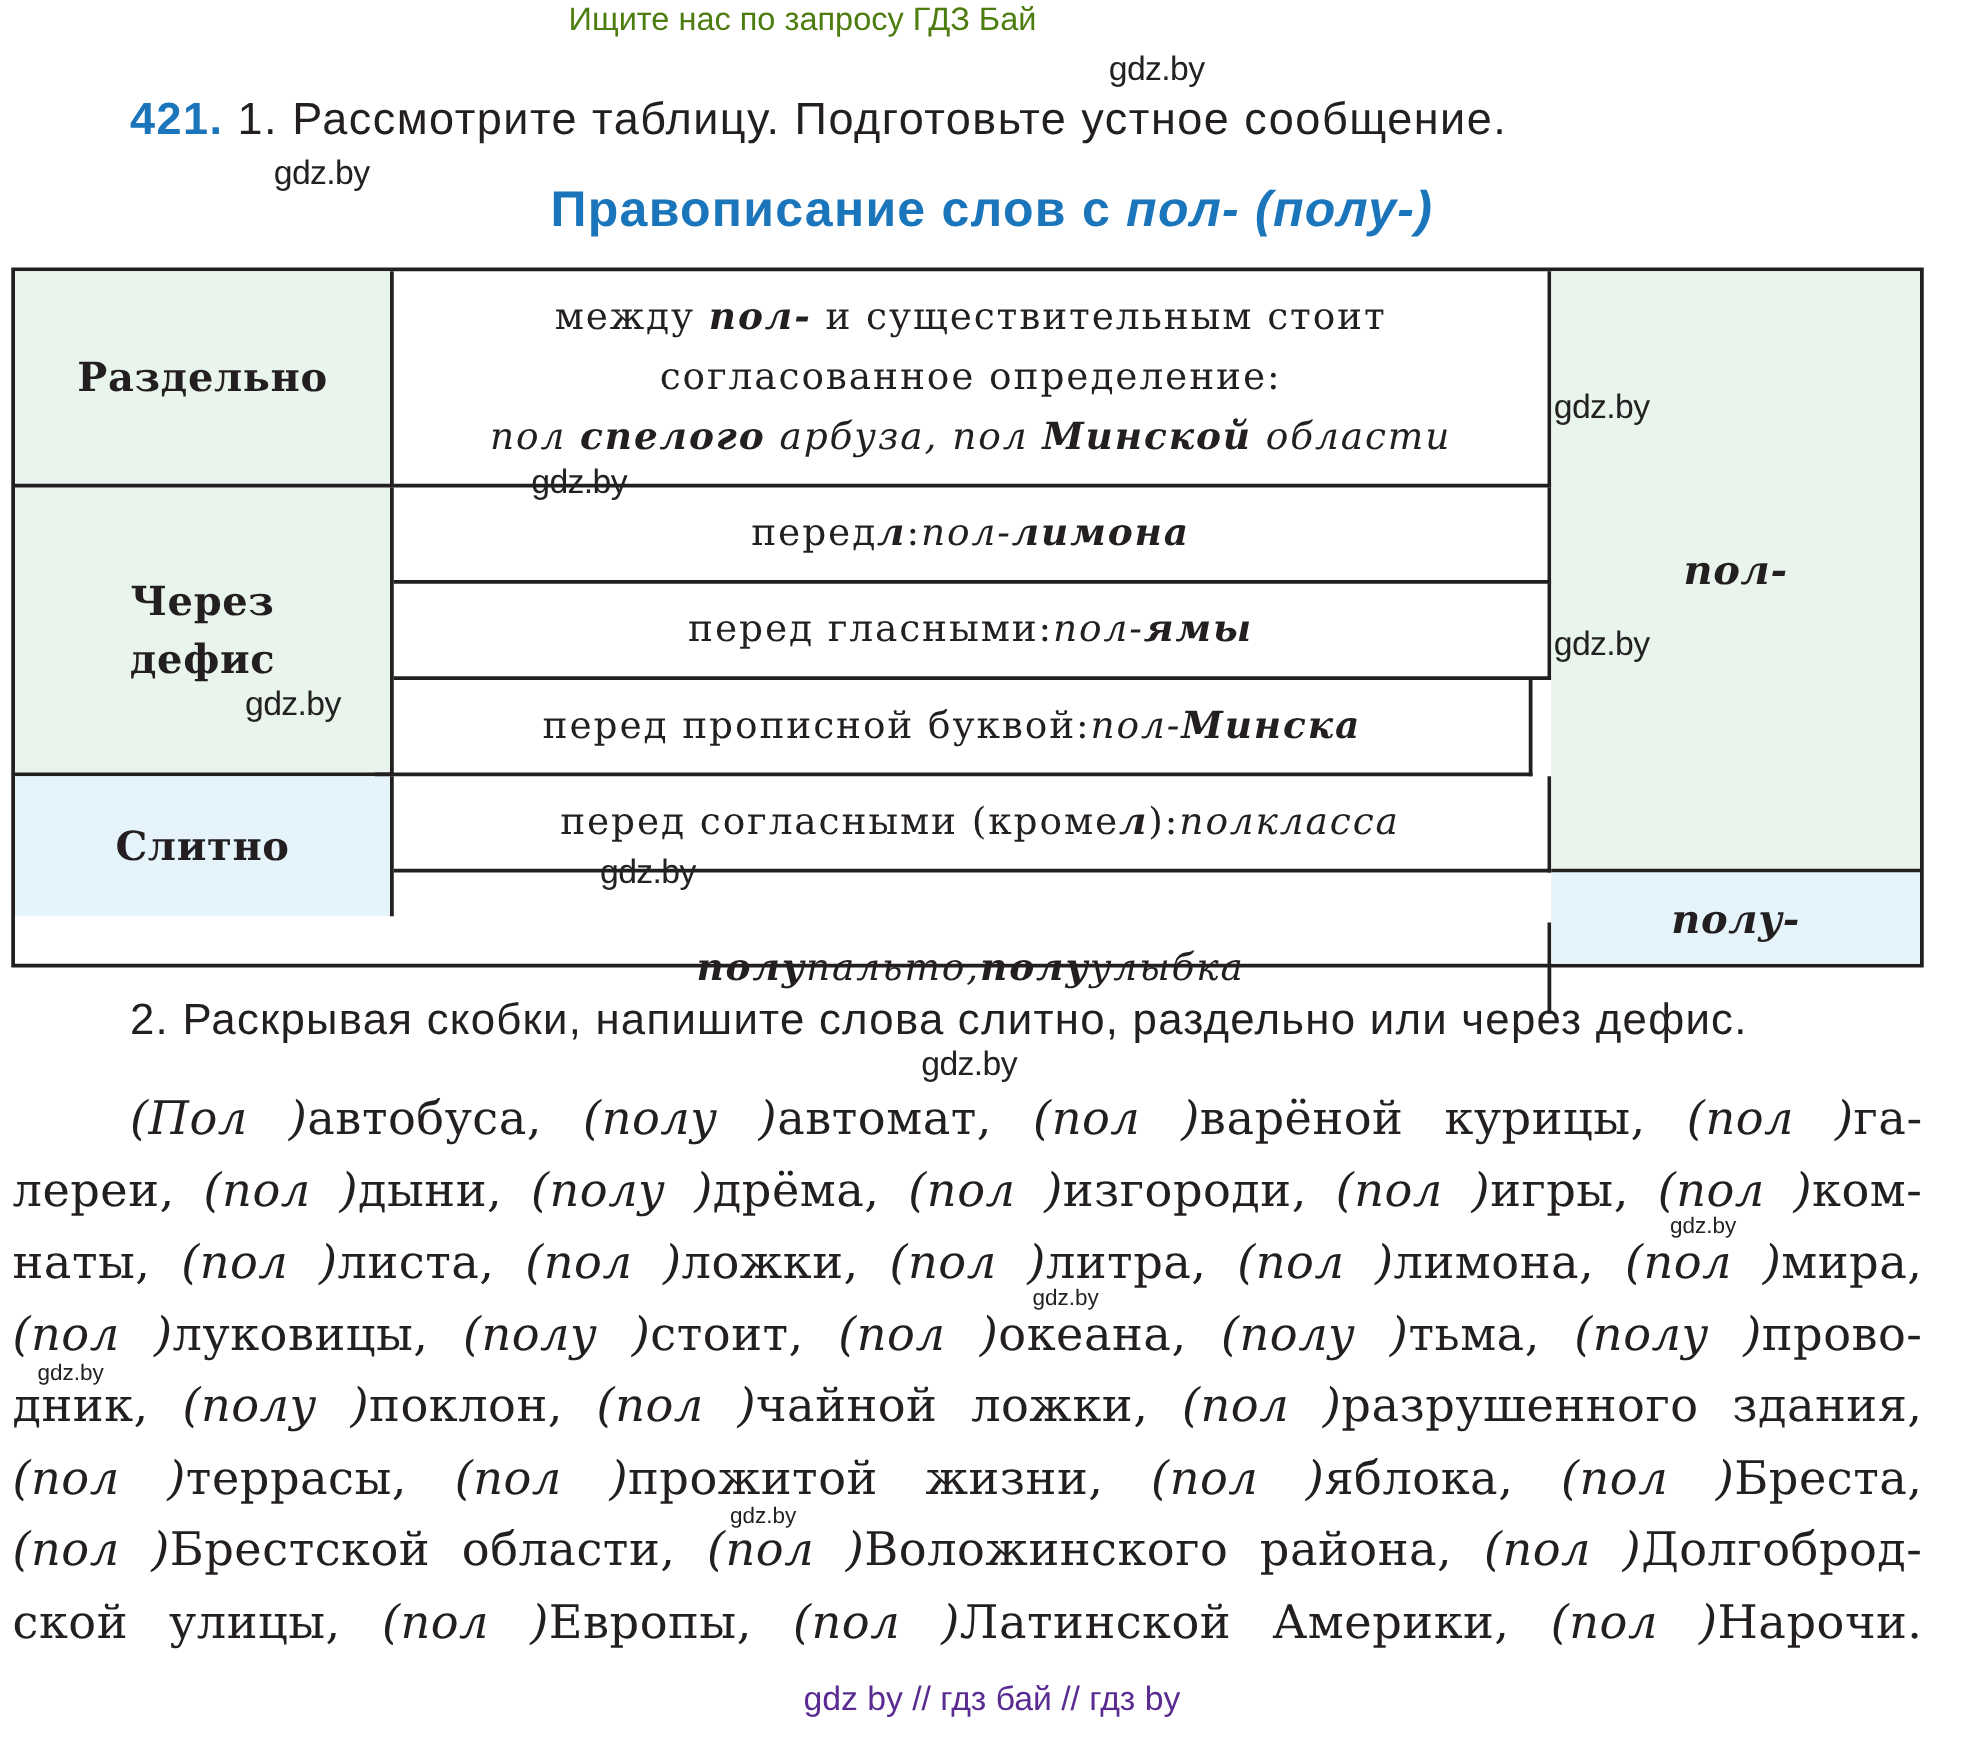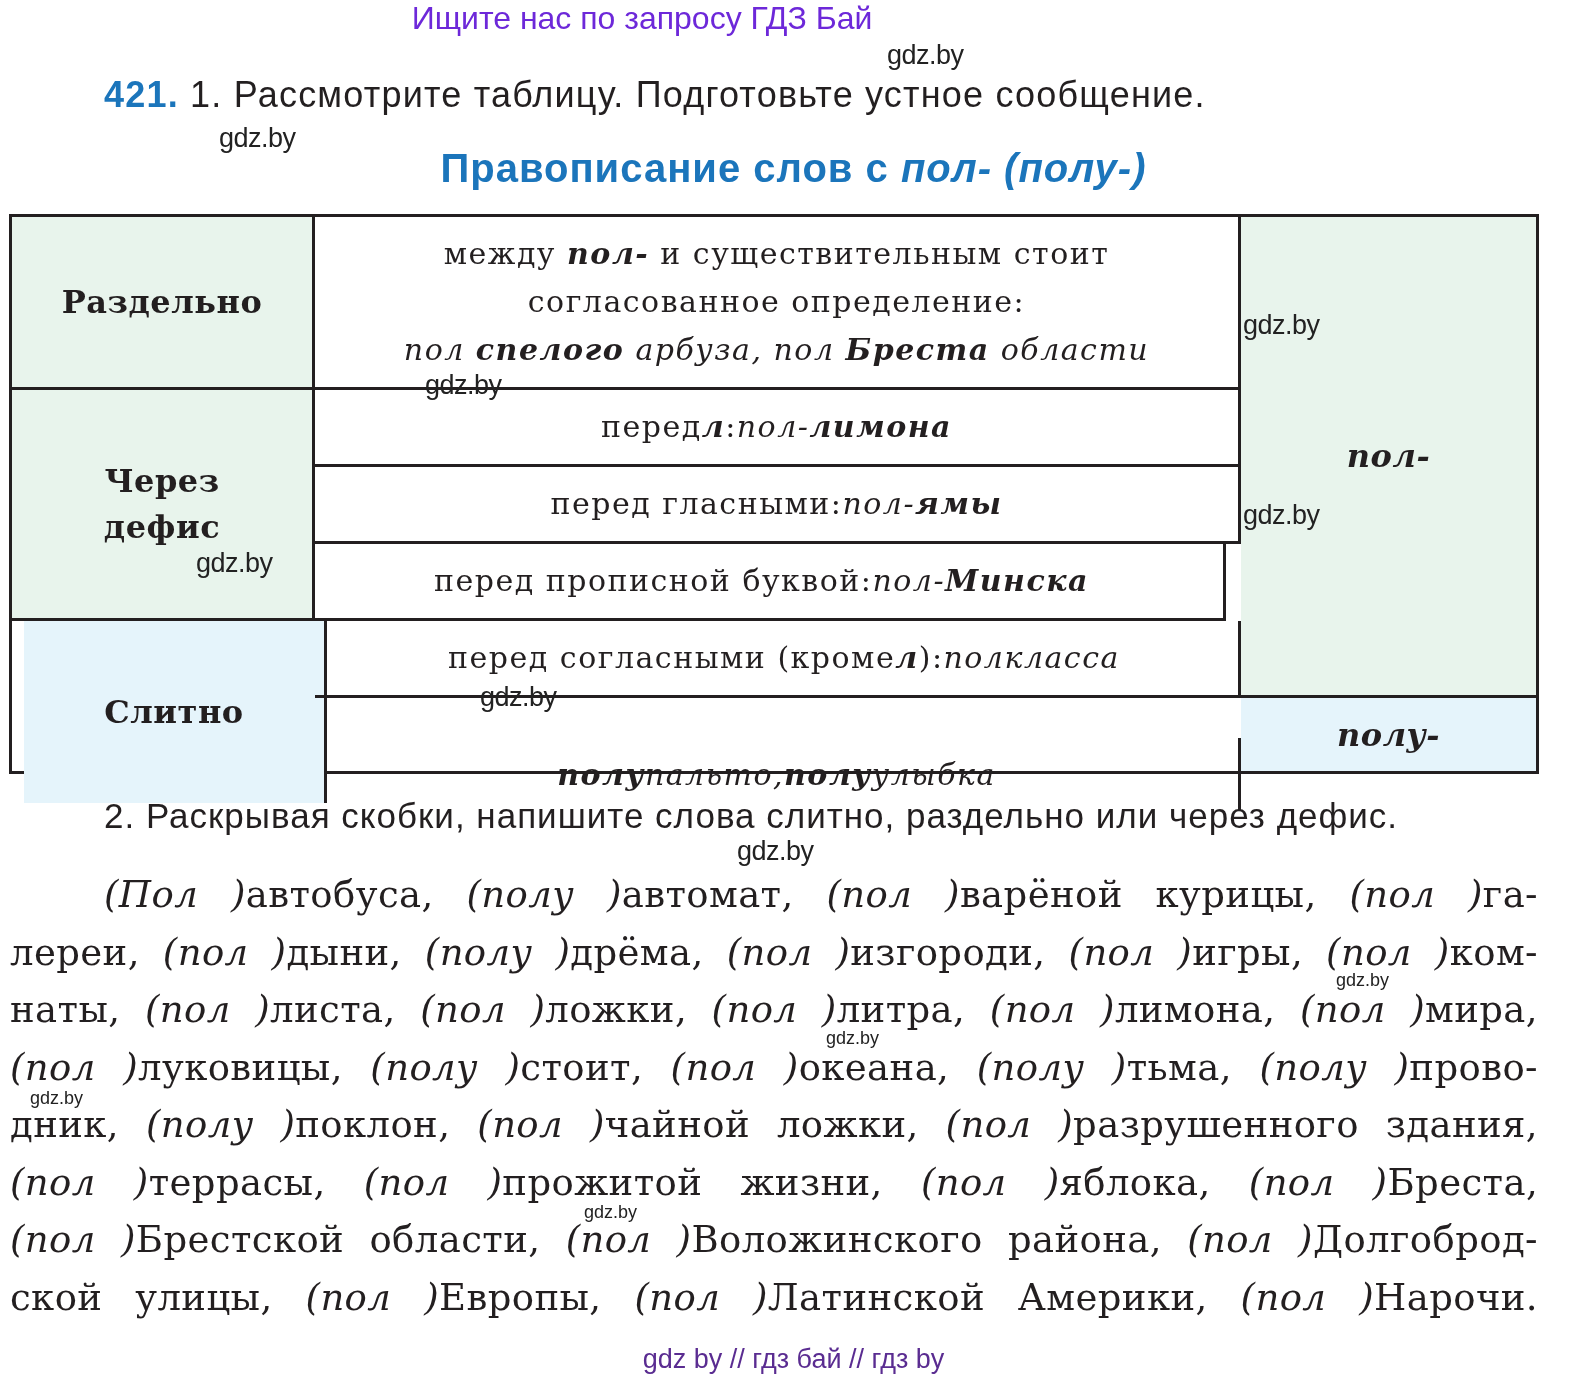--- a/index.html
+++ b/index.html
@@ -3,21 +3,21 @@
 <meta charset="utf-8">
 <style>
   html, body { margin: 0; padding: 0; background: #ffffff; }
   body { width: 1587px; height: 1396px; position: relative; overflow: hidden; color: #231f20; }
   .abs { position: absolute; }
   .sans { font-family: "Liberation Sans", "DejaVu Sans", sans-serif; }
   .serif { font-family: Liberation Sans, sans-serif; }
   .wm { font-family: "Liberation Sans", sans-serif; font-size: 27px; color: #222; letter-spacing: -0.5px; }
   .wm-sm { font-family: "Liberation Sans", sans-serif; font-size: 18px; color: #222; }
 
-  #top-banner { top: 0; left: 0; width: 1284px; text-align: center; font-size: 32px; color: #6d28d9; }
+  #top-banner { top: 0; left: 0; width: 1284px; text-align: center; font-size: 26px; color: #4d7c0f; }
   #task-line { top: 74px; left: 104px; font-size: 36px; letter-spacing: 1.2px; text-align: right; }
   #task-num { color: #1b75bb; font-weight: bold; }
   #table-title { top: 146px; left: 0; width: 1587px; text-align: center; font-size: 40px; font-weight: bold; color: #1b75bb; letter-spacing: 1px; }
   #table-title i { font-weight: bold; }
 
   #rule-table { position: absolute; left: 9px; top: 214px; width: 1530px; height: 560px; border: 3px solid #231f20; box-sizing: border-box; }
   .cell { position: absolute; box-sizing: border-box; display: flex; align-items: center; justify-content: center; text-align: center; font-family: "DejaVu Serif", "Liberation Serif", serif; font-size: 30px; color: #231f20; letter-spacing: 1.5px; line-height: 48px; }
   .cat { background: #e8f4ec; font-weight: bold; font-size: 32px; letter-spacing: 0.5px; line-height: 46px; }
   .cat.blue { background: #e5f4fb; }
   .bd-r { border-right: 3px solid #231f20; }
@@ -50,28 +50,28 @@
 </div>
 
 <div id="rule-table">
 
   <div class="cell cat bd-r bd-b" style="left:0;top:173px;width:303px;height:231px;padding:0 70px;">
     <span>Через дефис</span>
   </div>
   <div class="cell cat bd-r bd-b" style="left:0;top:0;width:303px;height:173px;">
     <span>Раздельно</span>
   </div>
-  <div class="cell cat blue bd-r" style="left:12px;top:404px;width:303px;height:182px;">
+  <div class="cell cat blue bd-r" style="left:0;top:404px;width:303px;height:112px;">
     <span>Слитно</span>
   </div>
 
   <div class="cell bd-r bd-b" style="left:303px;top:0;width:926px;height:173px;flex-direction:column;">
     <div><span>между </span><b><i>пол-</i></b><span> и существительным стоит</span></div>
     <div>согласованное определение:</div>
-    <div><i>пол </i><b><i>спелого</i></b><i> арбуза, пол </i><b><i>Бреста</i></b><i> области</i></div>
+    <div><i>пол </i><b><i>спелого</i></b><i> арбуза, пол </i><b><i>Минской</i></b><i> области</i></div>
   </div>
   <div class="cell bd-r bd-b" style="left:303px;top:173px;width:926px;height:77px;">
     <span>перед </span>
       <b><i>л</i></b>
       <span>: </span>
       <i>пол-</i>
       <b><i>лимона</i></b>
   </div>
   <div class="cell bd-r bd-b" style="left:303px;top:250px;width:926px;height:77px;">
     <span>перед гласными: </span>

